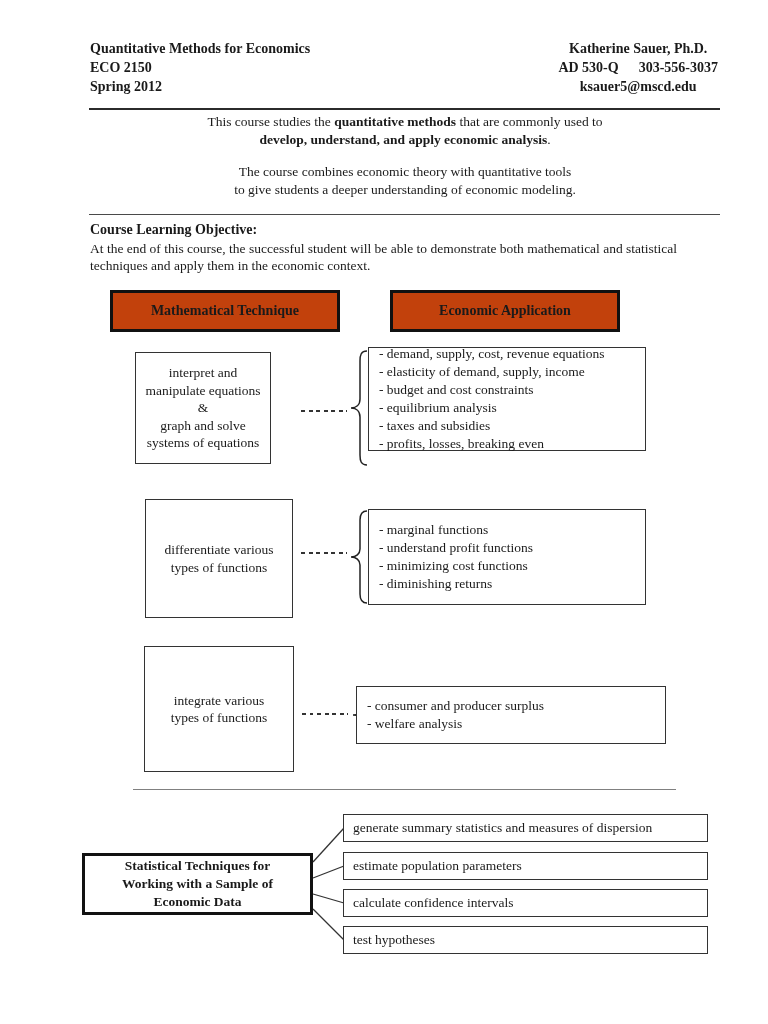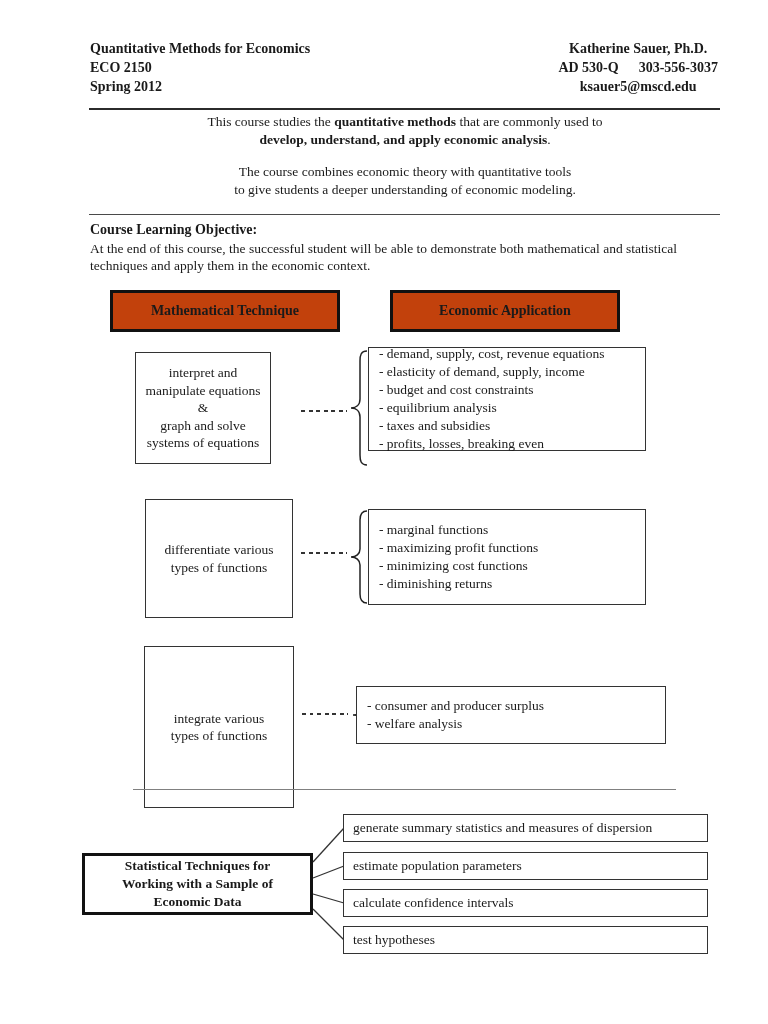--- a/index.html
+++ b/index.html
@@ -123,26 +123,26 @@
   <div class="abs techbox" style="left:145px; top:499px; width:148px; height:119px;">
     <div>differentiate various</div>
     <div>types of functions</div>
   </div>
   <div class="abs dash" style="left:301px; top:552px; width:46px;"></div>
   <svg class="abs" style="left:348px; top:509px;" width="20" height="96">
     <path d="M19 2 C13 2 12 6 12 11 L12 40 C12 45 8 48 3 48 C8 48 12 51 12 56 L12 85 C12 90 13 94 19 94" fill="none" stroke="#222" stroke-width="1.5"></path>
   </svg>
   <div class="abs appbox" style="left:368px; top:509px; width:278px; height:96px;">
     <div>- marginal functions</div>
-    <div>- maximizing profit functions</div>
+    <div>- understand profit functions</div>
     <div>- minimizing cost functions</div>
     <div>- diminishing returns</div>
   </div>
 
-  <div class="abs techbox" style="left:144px; top:646px; width:150px; height:162px;">
+  <div class="abs techbox" style="left:144px; top:646px; width:150px; height:126px;">
     <div>integrate various</div>
     <div>types of functions</div>
   </div>
   <div class="abs dash" style="left:302px; top:713px; width:46px;"></div>
   <svg class="abs" style="left:350px; top:686px;" width="20" height="58">
     <path d="M19 1.5 C13 1.5 12 5 12 9 L12 23 C12 27 8 29 3 29 C8 29 12 31 12 35 L12 49 C12 53 13 56.5 19 56.5" fill="none" stroke="#222" stroke-width="1.5"></path>
   </svg>
   <div class="abs appbox" style="left:356px; top:686px; width:310px; height:58px;">
     <div>- consumer and producer surplus</div>
     <div>- welfare analysis</div>

